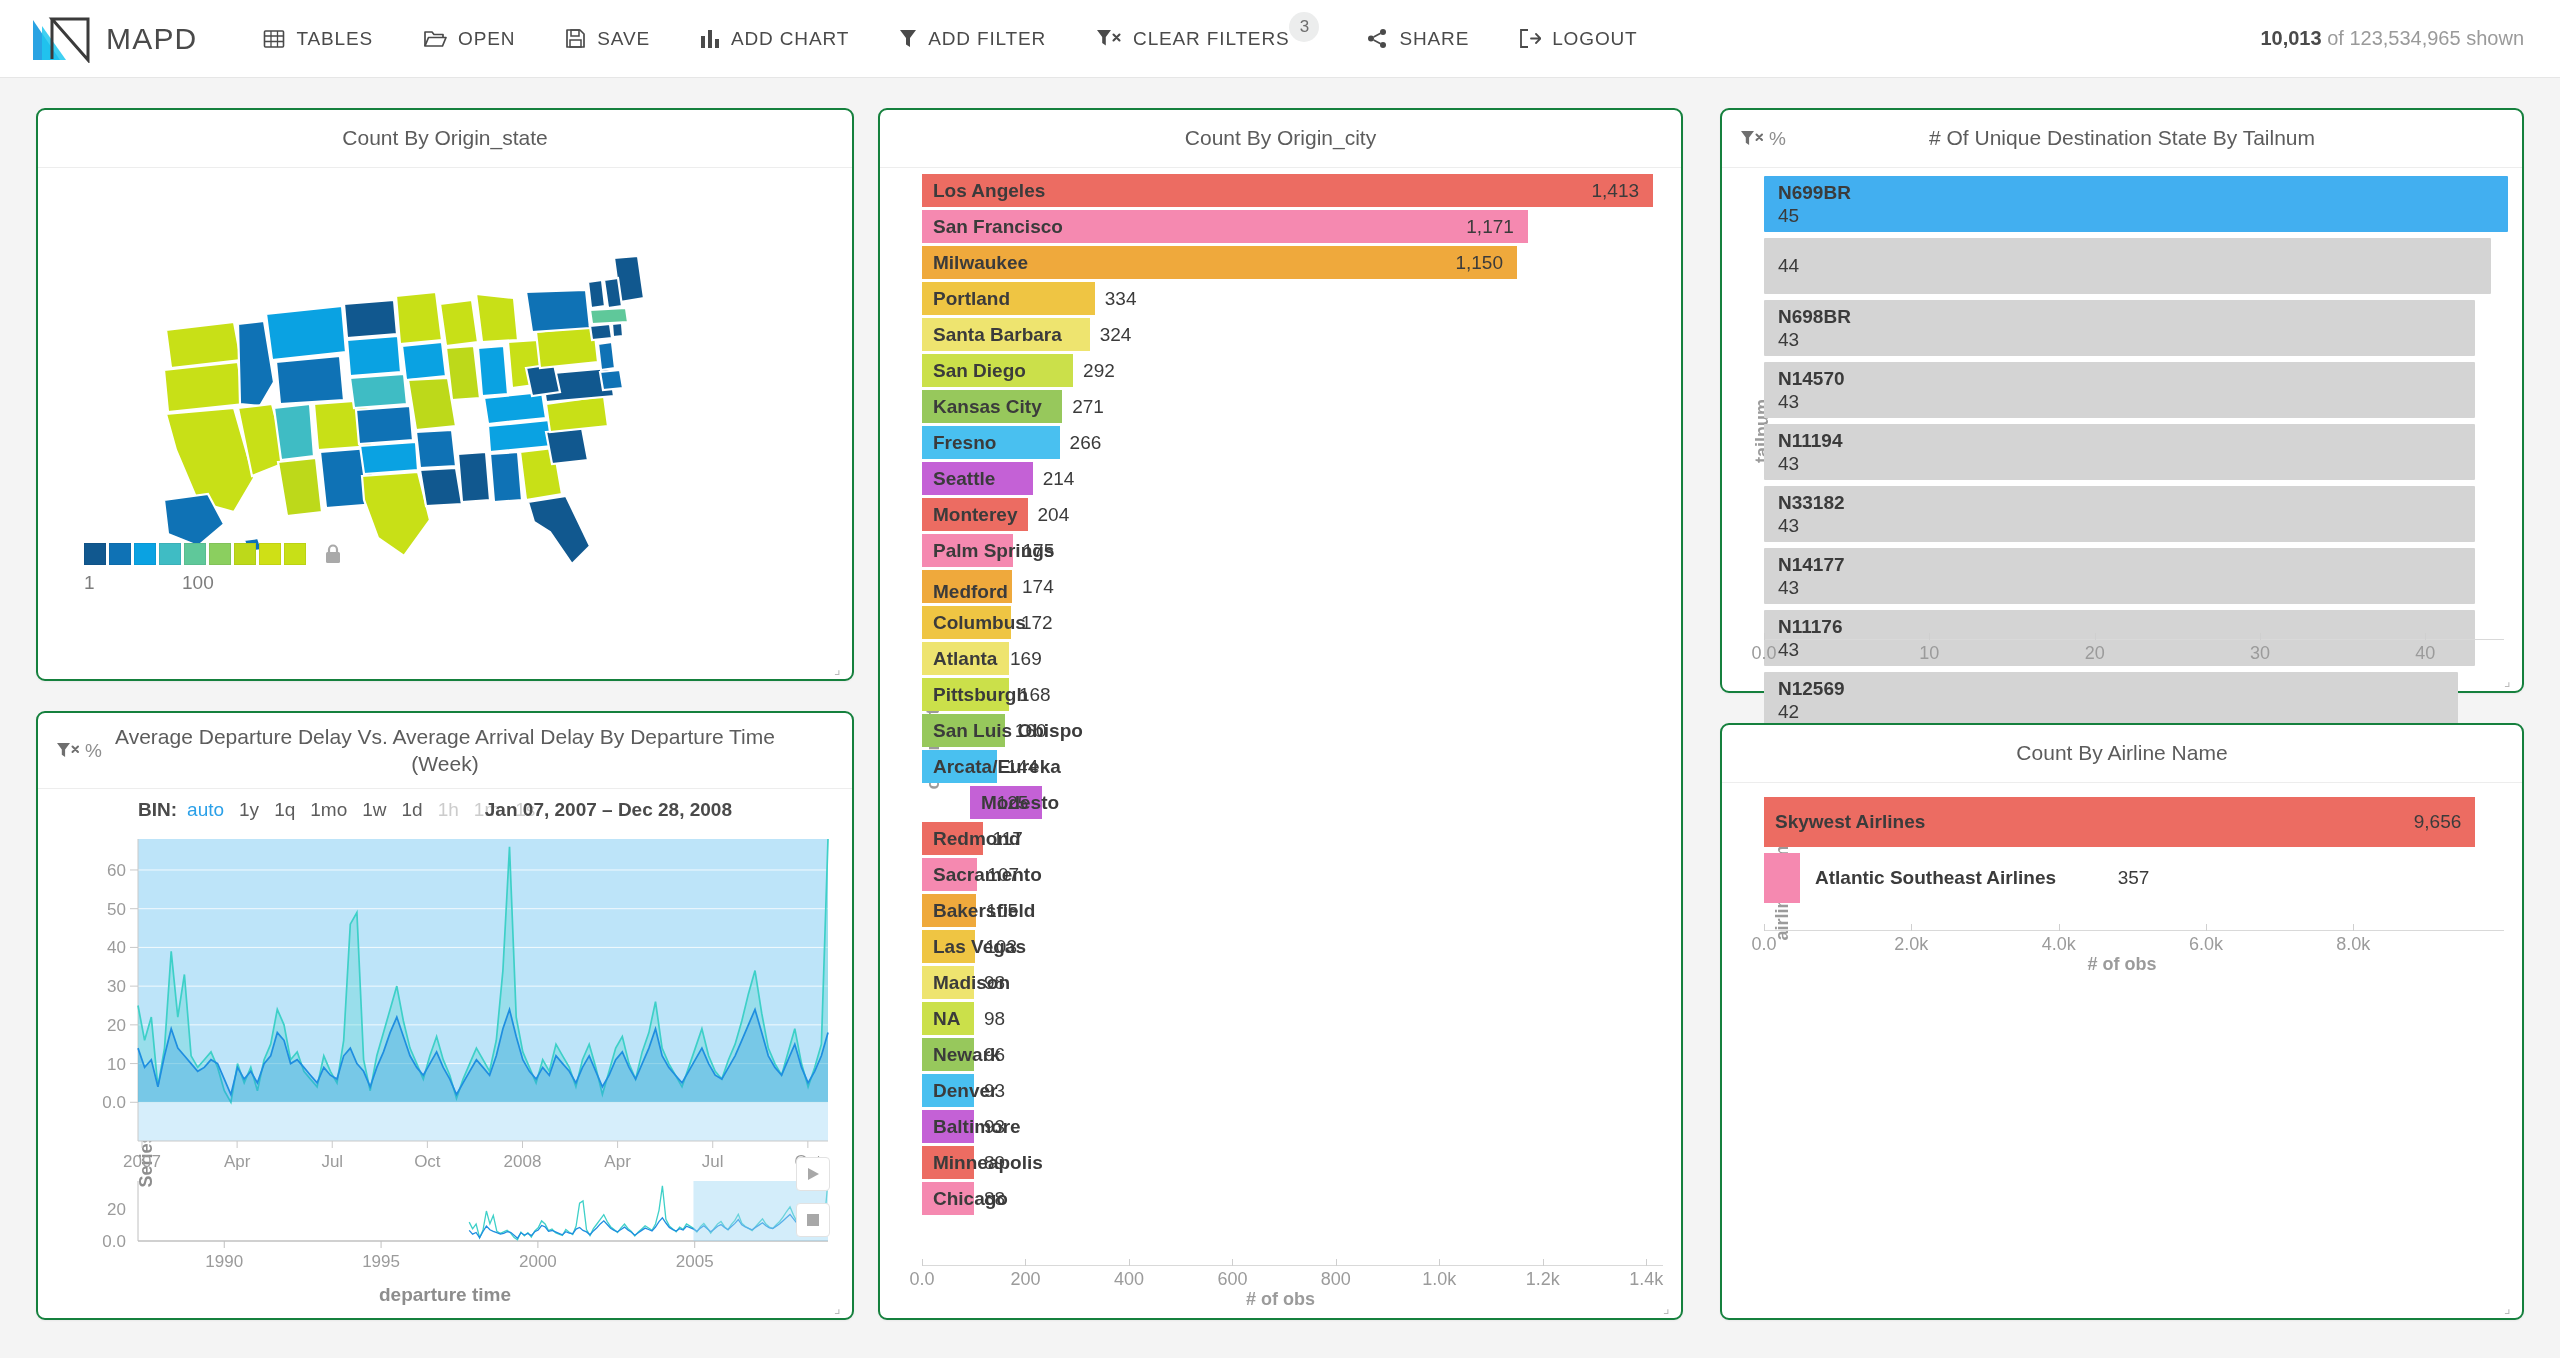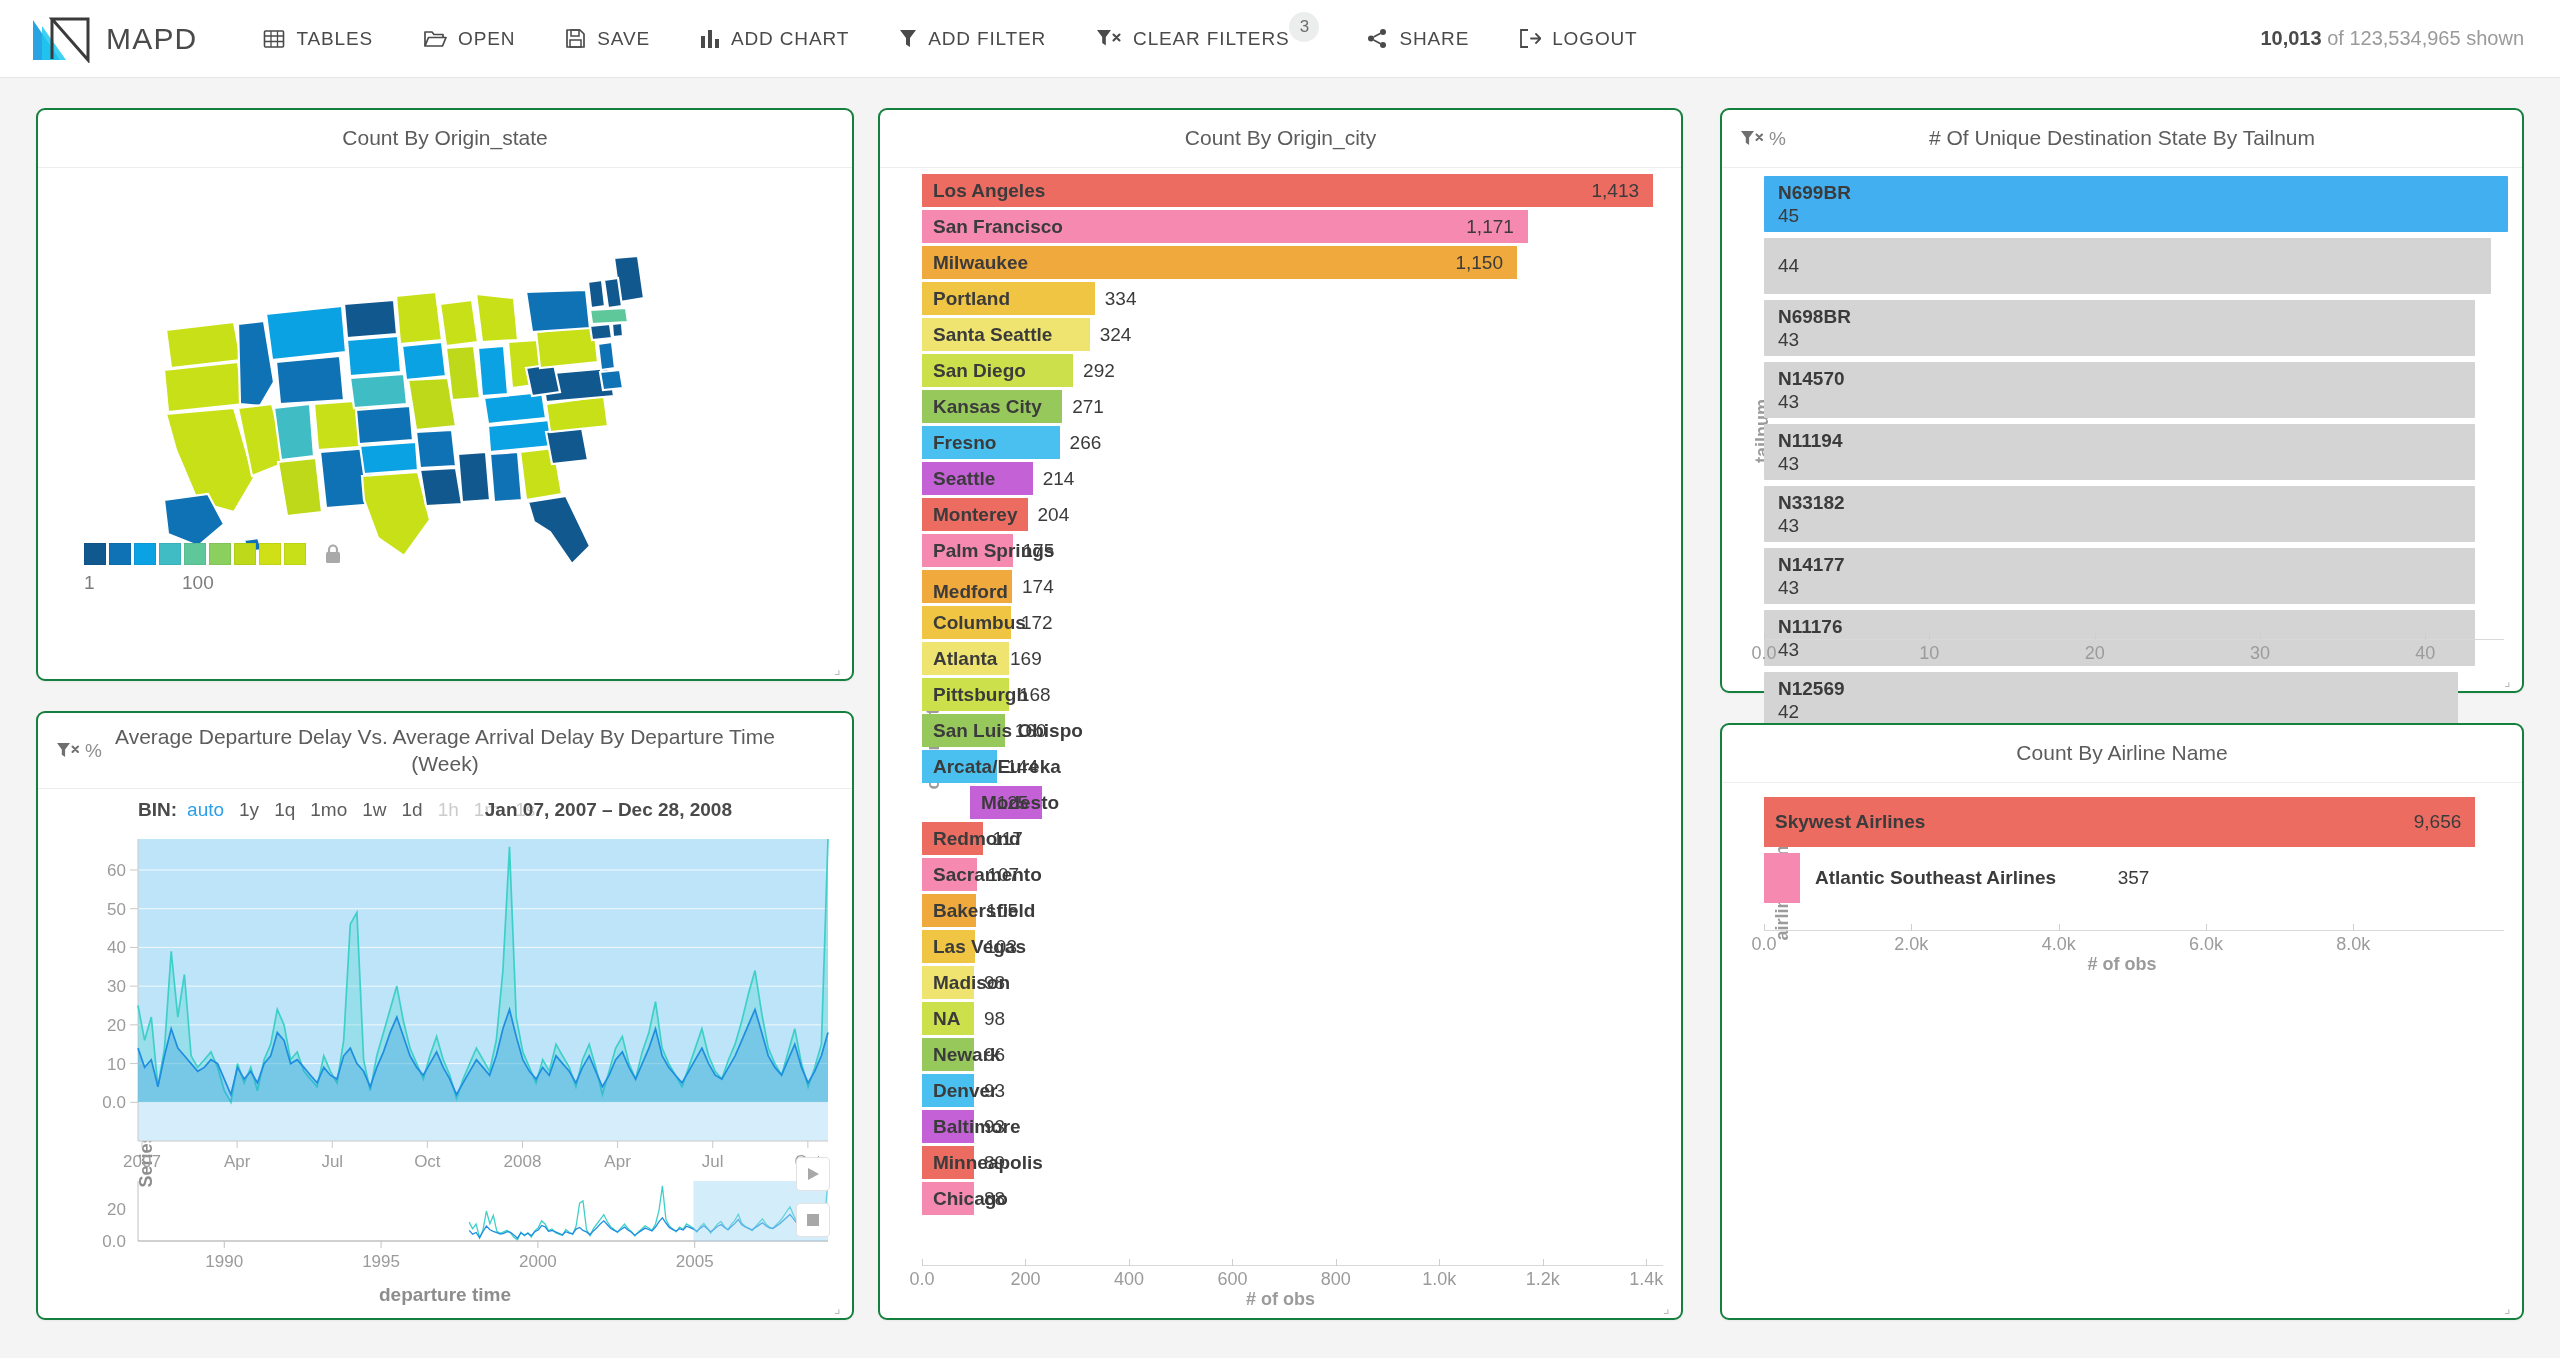--- a/index.html
+++ b/index.html
@@ -410,21 +410,21 @@
             </div>
           </div>
           <div class="bar-row">
             <div class="bar-fill" style="width: 172.799px; background: rgb(239, 197, 67);">
               <span class="bar-name">Portland</span>
             </div>
             <span class="bar-val outside" style="left: 182.799px;">334</span>
           </div>
           <div class="bar-row">
             <div class="bar-fill" style="width: 167.625px; background: rgb(238, 228, 111);">
-              <span class="bar-name">Santa Seattle</span>
+              <span class="bar-name">Santa Barbara</span>
             </div>
             <span class="bar-val outside" style="left: 177.625px;">324</span>
           </div>
           <div class="bar-row">
             <div class="bar-fill" style="width: 151.069px; background: rgb(203, 224, 74);">
               <span class="bar-name">San Diego</span>
             </div>
             <span class="bar-val outside" style="left: 161.069px;">292</span>
           </div>
           <div class="bar-row">

